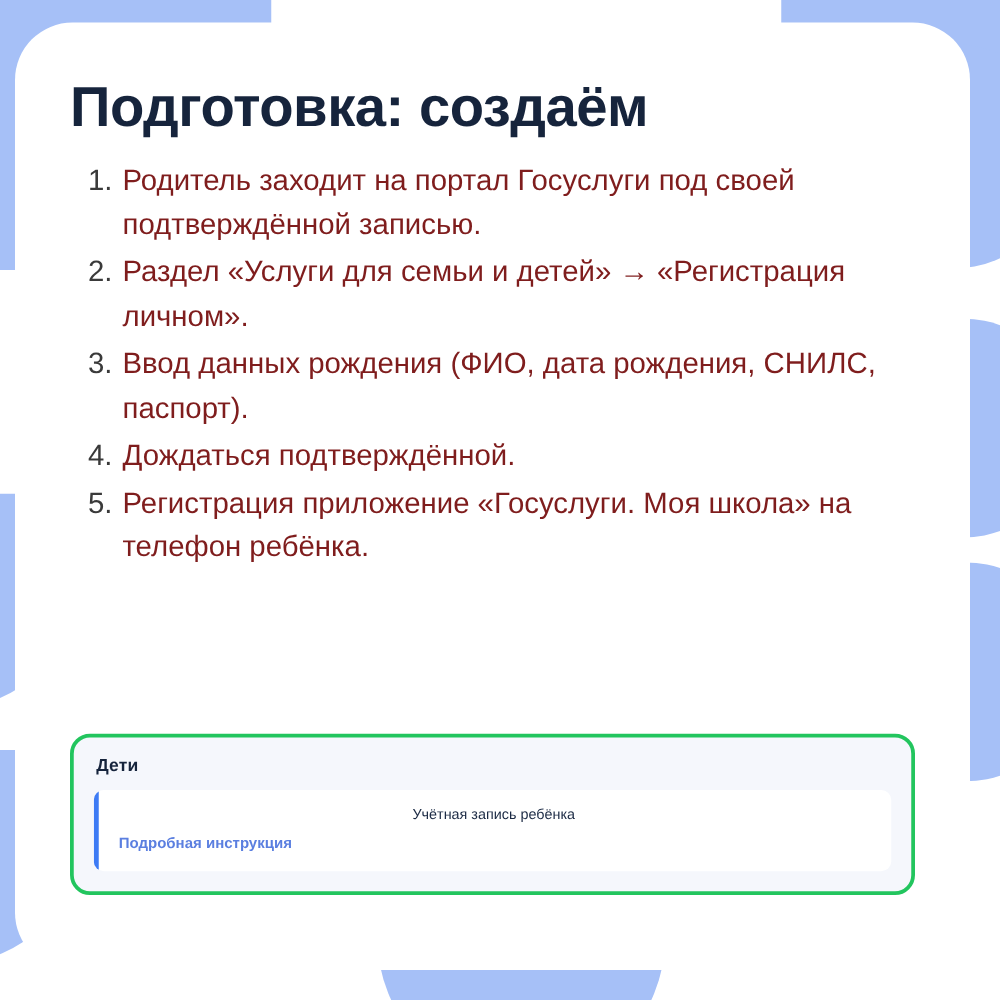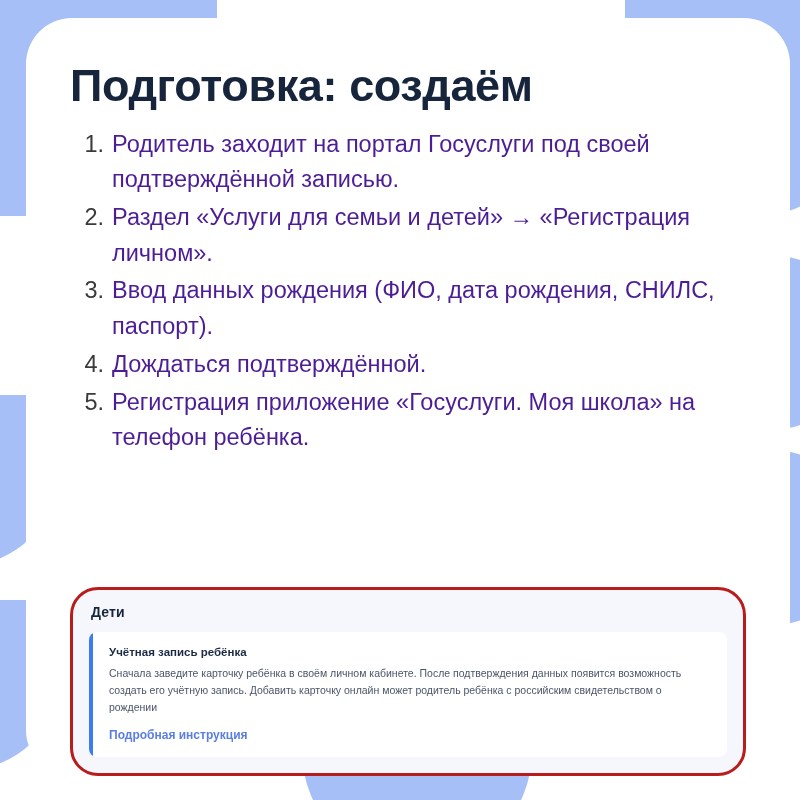--- a/index.html
+++ b/index.html
@@ -94,21 +94,21 @@
     left: 302px;
     bottom: -66px;
     width: 230px;
     height: 130px;
     border-radius: 0 0 140px 140px;
   }
 
   
   .sheet {
     position: absolute;
-    left: 26px;
+    left: 12px;
     top: 18px;
     width: 764px;
     height: 758px;
     background: #FFFFFF;
     border-radius: 46px;
     z-index: 1;
     box-sizing: border-box;
     padding: 0;
     overflow: hidden;
   }
@@ -128,21 +128,21 @@
   ol.steps {
     margin: 16px 0 0 0;
     padding: 0 40px 0 50px;
     list-style: none;
     counter-reset: stepc;
   }
   ol.steps li {
     counter-increment: stepc;
     position: relative;
     padding-left: 36px;
-    color: #4c1d95;
+    color: #7f1d1d;
     font-size: 23.5px;
     line-height: 1.52;
     margin-bottom: 2px;
   }
   ol.steps li::before {
     content: counter(stepc) ".";
     position: absolute;
     left: 0;
     top: 0;
     width: 28px;
@@ -152,22 +152,22 @@
     line-height: 1.52;
   }
 
   
   .shot-card {
     position: absolute;
     left: 44px;
     top: 569px;
     width: 676px;
     box-sizing: border-box;
-    border: 3px solid #b91c1c;
-    border-radius: 28px;
+    border: 3px solid #22c55e;
+    border-radius: 16px;
     background: #F5F7FC;
     padding: 14px 16px 16px 16px;
   }
   .shot-title {
     margin: 0 0 12px 2px;
     color: #16243C;
     font-size: 14px;
     font-weight: 700;
     letter-spacing: 0.1px;
   }
@@ -184,21 +184,22 @@
     top: 0;
     bottom: 0;
     width: 4px;
     background: #3D7BF5;
     border-radius: 8px 0 0 8px;
   }
   .inner-head {
     margin: 0 0 7px 0;
     color: #1B2A44;
     font-size: 11.5px;
-    font-weight: 700;
+    font-weight: 400;
+    text-align: center;
   }
   .inner-body {
     margin: 0 0 9px 0;
     color: #4A5568;
     font-size: 10.5px;
     line-height: 1.62;
     max-width: 600px;
   }
   .inner-link {
     display: inline-block;
@@ -237,19 +238,18 @@
       <li>Дождаться подтверждённой.</li>
       <li>Регистрация приложение «Госуслуги. Моя школа» на телефон ребёнка.</li>
     </ol>
 
     <div class="shot-card">
       <div class="shot-title">Дети</div>
 
       <div class="shot-inner">
         <div class="accent-bar"></div>
         <div class="inner-head">Учётная запись ребёнка</div>
-        <div class="inner-body">Сначала заведите карточку ребёнка в своём личном кабинете. После подтверждения данных появится возможность создать его учётную запись. Добавить карточку онлайн может родитель ребёнка с российским свидетельством о рождении</div>
         <a class="inner-link" href="#">Подробная инструкция</a>
       </div>
     </div>
 
   </div>
 </div>
 
 </body></html>

